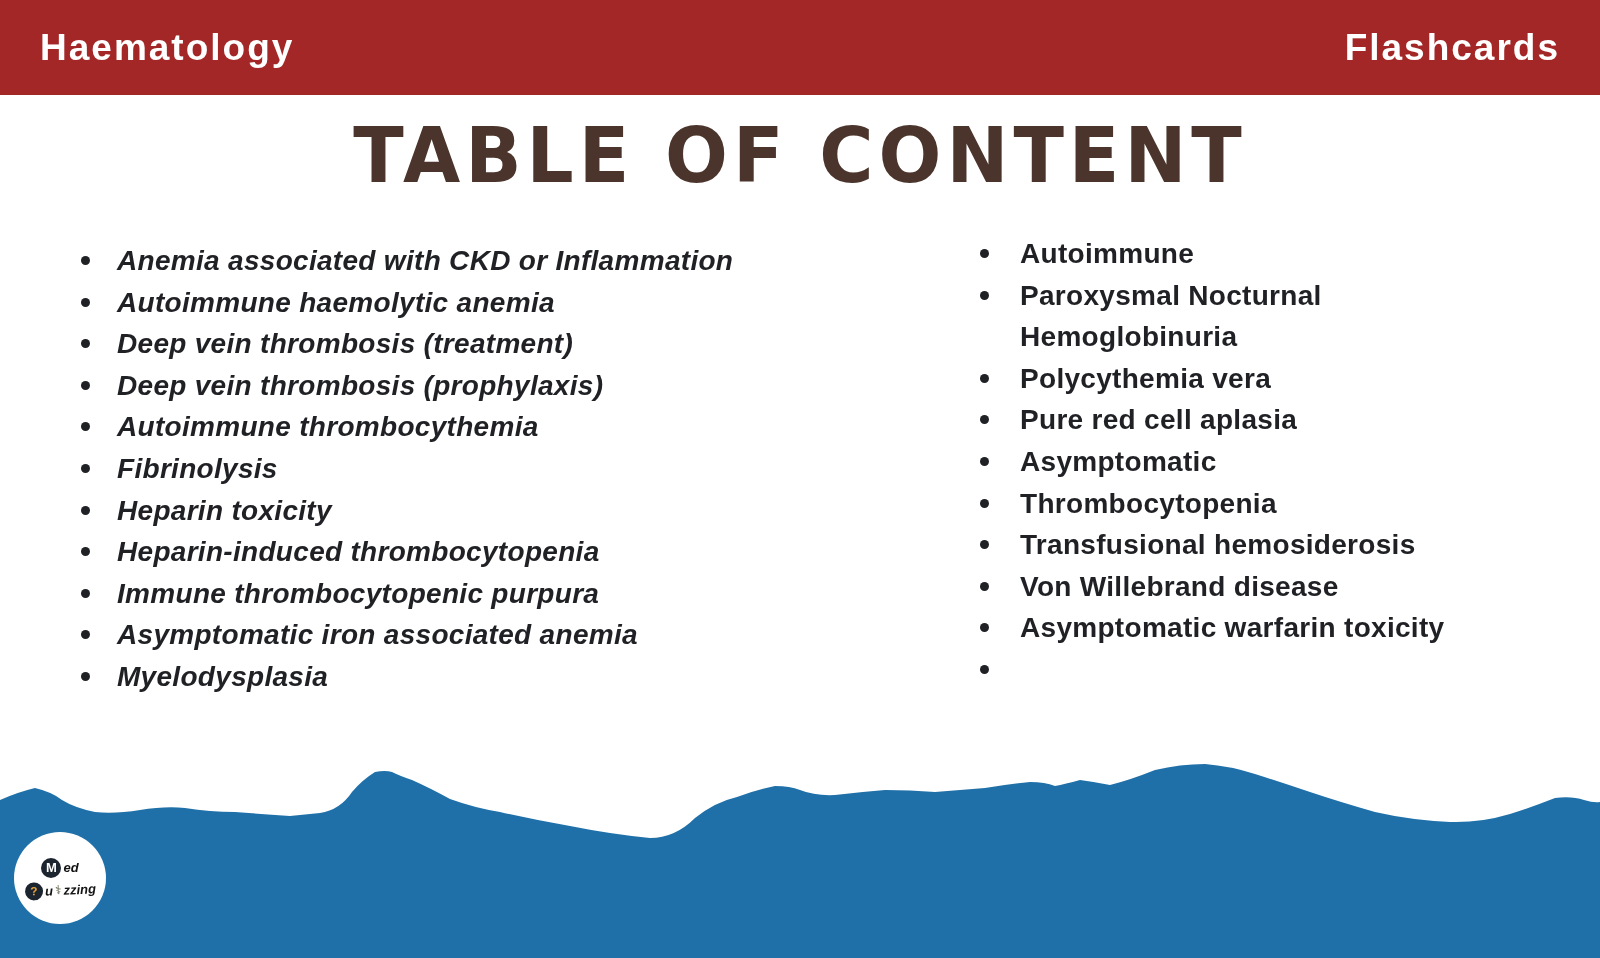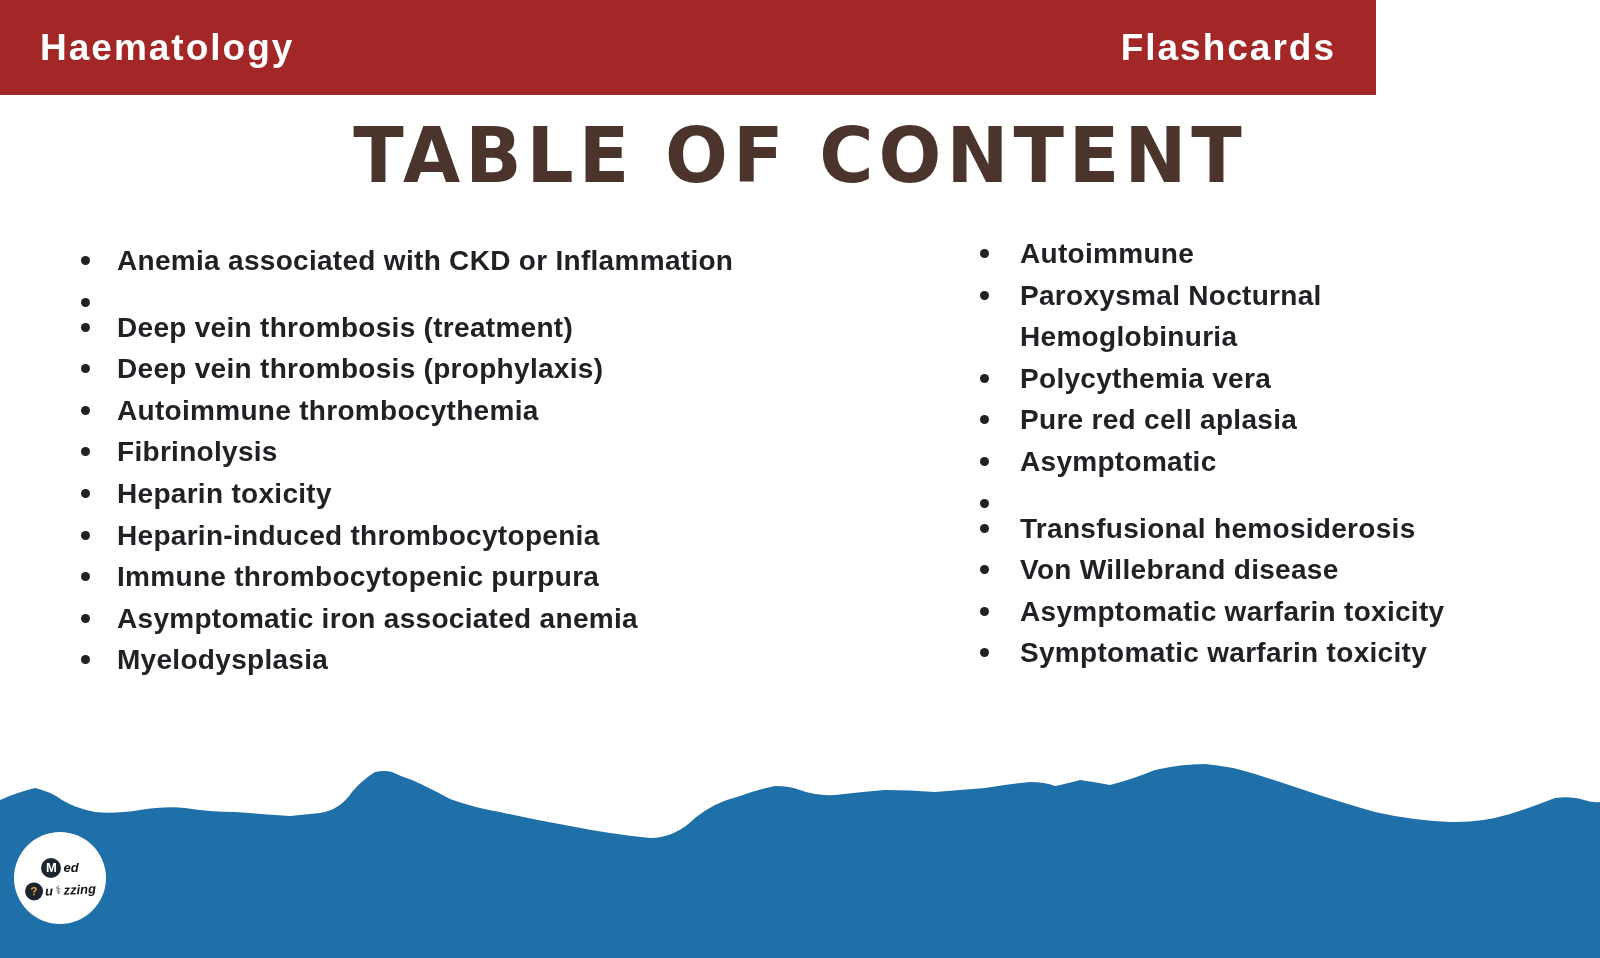--- a/index.html
+++ b/index.html
@@ -16,21 +16,21 @@
     width: 1600px; height: 958px;
     overflow: hidden;
     background: var(--white);
     font-family: "Liberation Sans", sans-serif;
   }
   .page { position: relative; width: 1600px; height: 958px; background: var(--white); }
 
   
   .header {
     position: absolute; top: 0; left: 0;
-    width: 1376px; height: 95px;
+    width: 1600px; height: 95px;
     background: var(--red);
     display: flex; align-items: center; justify-content: space-between;
     padding: 0 40px;
   }
   .header .htitle {
     color: #fff; font-size: 37px; font-weight: bold; letter-spacing: 2px;
   }
 
   
   .page-title {
@@ -39,21 +39,21 @@
     font-family: "DejaVu Sans", sans-serif;
     font-weight: 800;
     font-size: 74px;
     letter-spacing: 5px;
     color: var(--brown);
     transform: scaleY(1.04);
   }
 
   
   ul.toc { list-style: none; position: absolute; }
-  #left-col  { left: 81px;  top: 240px; }
+  #left-col  { left: 81px;  top: 240px; font-style: italic; }
   #right-col { left: 980px; top: 233px; }
   ul.toc li { display: flex; align-items: flex-start; }
   ul.toc .bullet {
     flex: none;
     width: 9px; height: 9px; border-radius: 50%;
     background: var(--text);
     margin-top: 16px;
   }
   #left-col .bullet  { margin-right: 27px; }
   #right-col .bullet { margin-right: 31px; }
@@ -107,20 +107,21 @@
 
   <h1 class="page-title">TABLE OF CONTENT</h1>
 
   <ul class="toc" id="left-col">
       <li>
         <span class="bullet"></span>
         <span class="item-text">Anemia associated with CKD or Inflammation</span>
       </li>
       <li>
         <span class="bullet"></span>
+        <span class="item-text">Autoimmune haemolytic anemia</span>
       </li>
       <li>
         <span class="bullet"></span>
         <span class="item-text">Deep vein thrombosis (treatment)</span>
       </li>
       <li>
         <span class="bullet"></span>
         <span class="item-text">Deep vein thrombosis (prophylaxis)</span>
       </li>
       <li>
@@ -169,36 +170,36 @@
       <li>
         <span class="bullet"></span>
         <span class="item-text">Pure red cell aplasia</span>
       </li>
       <li>
         <span class="bullet"></span>
         <span class="item-text">Asymptomatic</span>
       </li>
       <li>
         <span class="bullet"></span>
+        <span class="item-text">Thrombocytopenia</span>
       </li>
       <li>
         <span class="bullet"></span>
         <span class="item-text">Transfusional hemosiderosis</span>
       </li>
       <li>
         <span class="bullet"></span>
         <span class="item-text">Von Willebrand disease</span>
       </li>
       <li>
         <span class="bullet"></span>
         <span class="item-text">Asymptomatic warfarin toxicity</span>
       </li>
       <li>
         <span class="bullet"></span>
-        <span class="item-text">Symptomatic warfarin toxicity</span>
       </li>
     </ul>
 
   <div class="wave-wrap">
     <svg viewBox="0 0 1600 218" preserveAspectRatio="none">
       <path class="wave-path" d="M0,60 Q18,52 35,48 Q52,52 62,60 Q75,68 95,72 Q115,74 140,70 Q165,66 185,68 Q210,72 235,72 Q260,74 290,76 L320,73 Q340,70 352,52 Q362,40 375,32 Q385,30 392,32 Q400,36 412,40 Q430,48 450,59 Q475,68 500,72 Q535,80 570,86 Q610,94 650,98 Q675,98 695,78 Q715,62 737,57 Q755,50 775,46 Q790,46 800,50 Q815,56 835,55 Q860,52 885,50 Q910,50 935,52 Q960,50 985,48 Q1010,44 1030,42 Q1045,42 1055,46 Q1065,44 1080,40 Q1095,42 1110,45 Q1130,40 1155,30 Q1180,24 1205,24 Q1230,26 1255,34 Q1280,42 1310,52 Q1340,62 1375,72 Q1410,80 1450,82 Q1480,83 1510,74 Q1535,66 1555,58 Q1572,56 1584,60 Q1594,63 1600,62 L1600,218 L0,218 Z"></path>
     </svg>
   </div>
 
   <div class="logo-badge">

